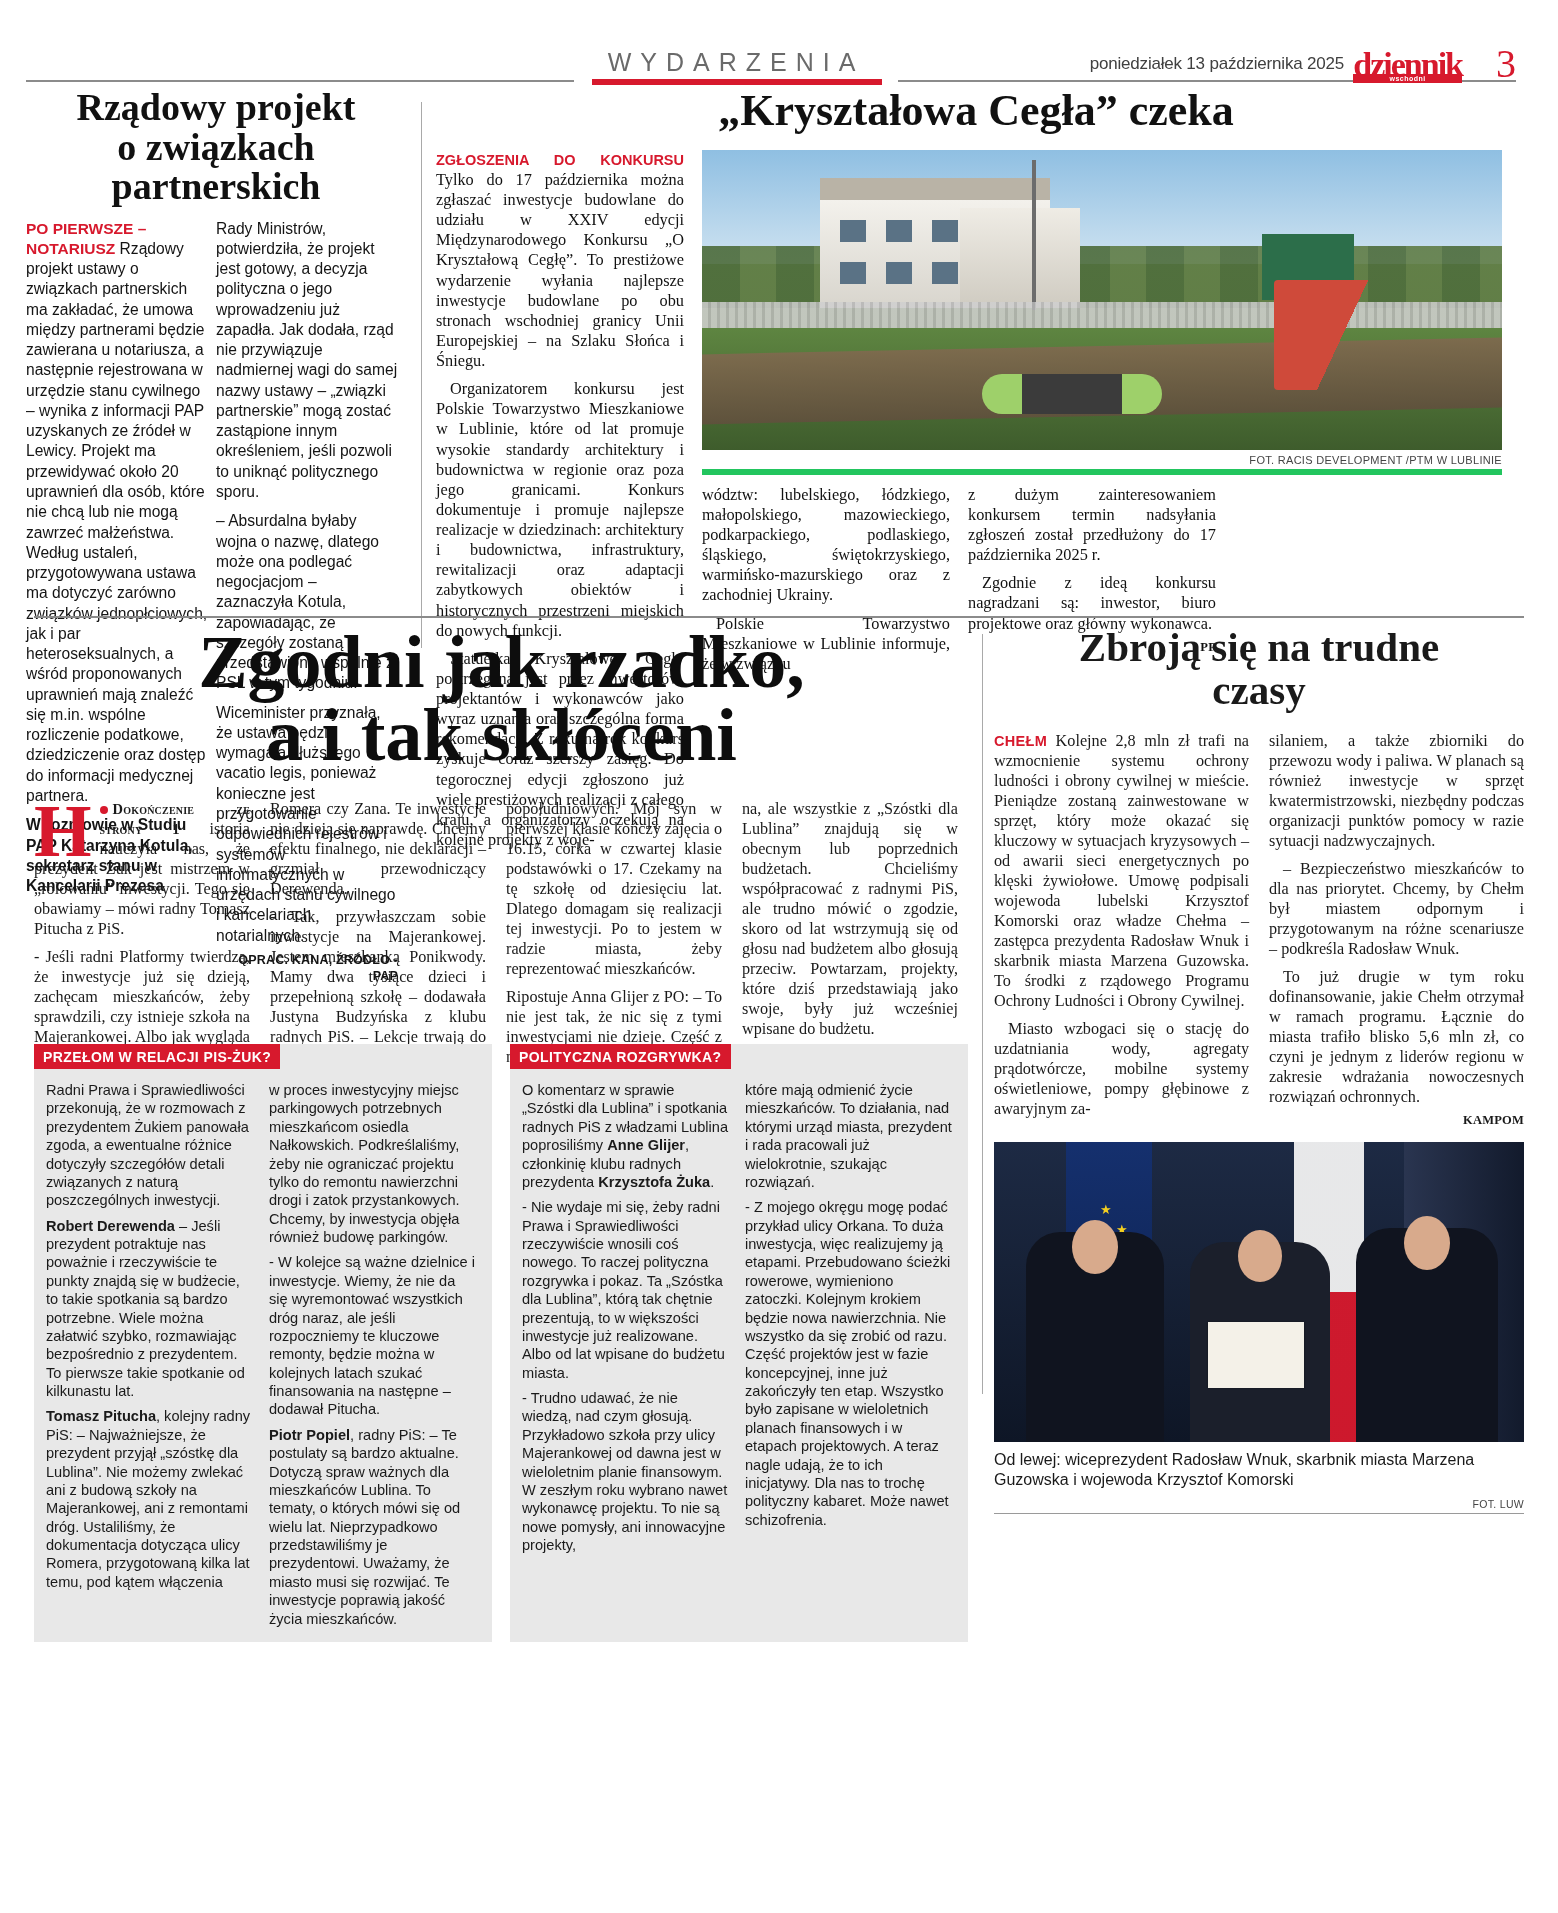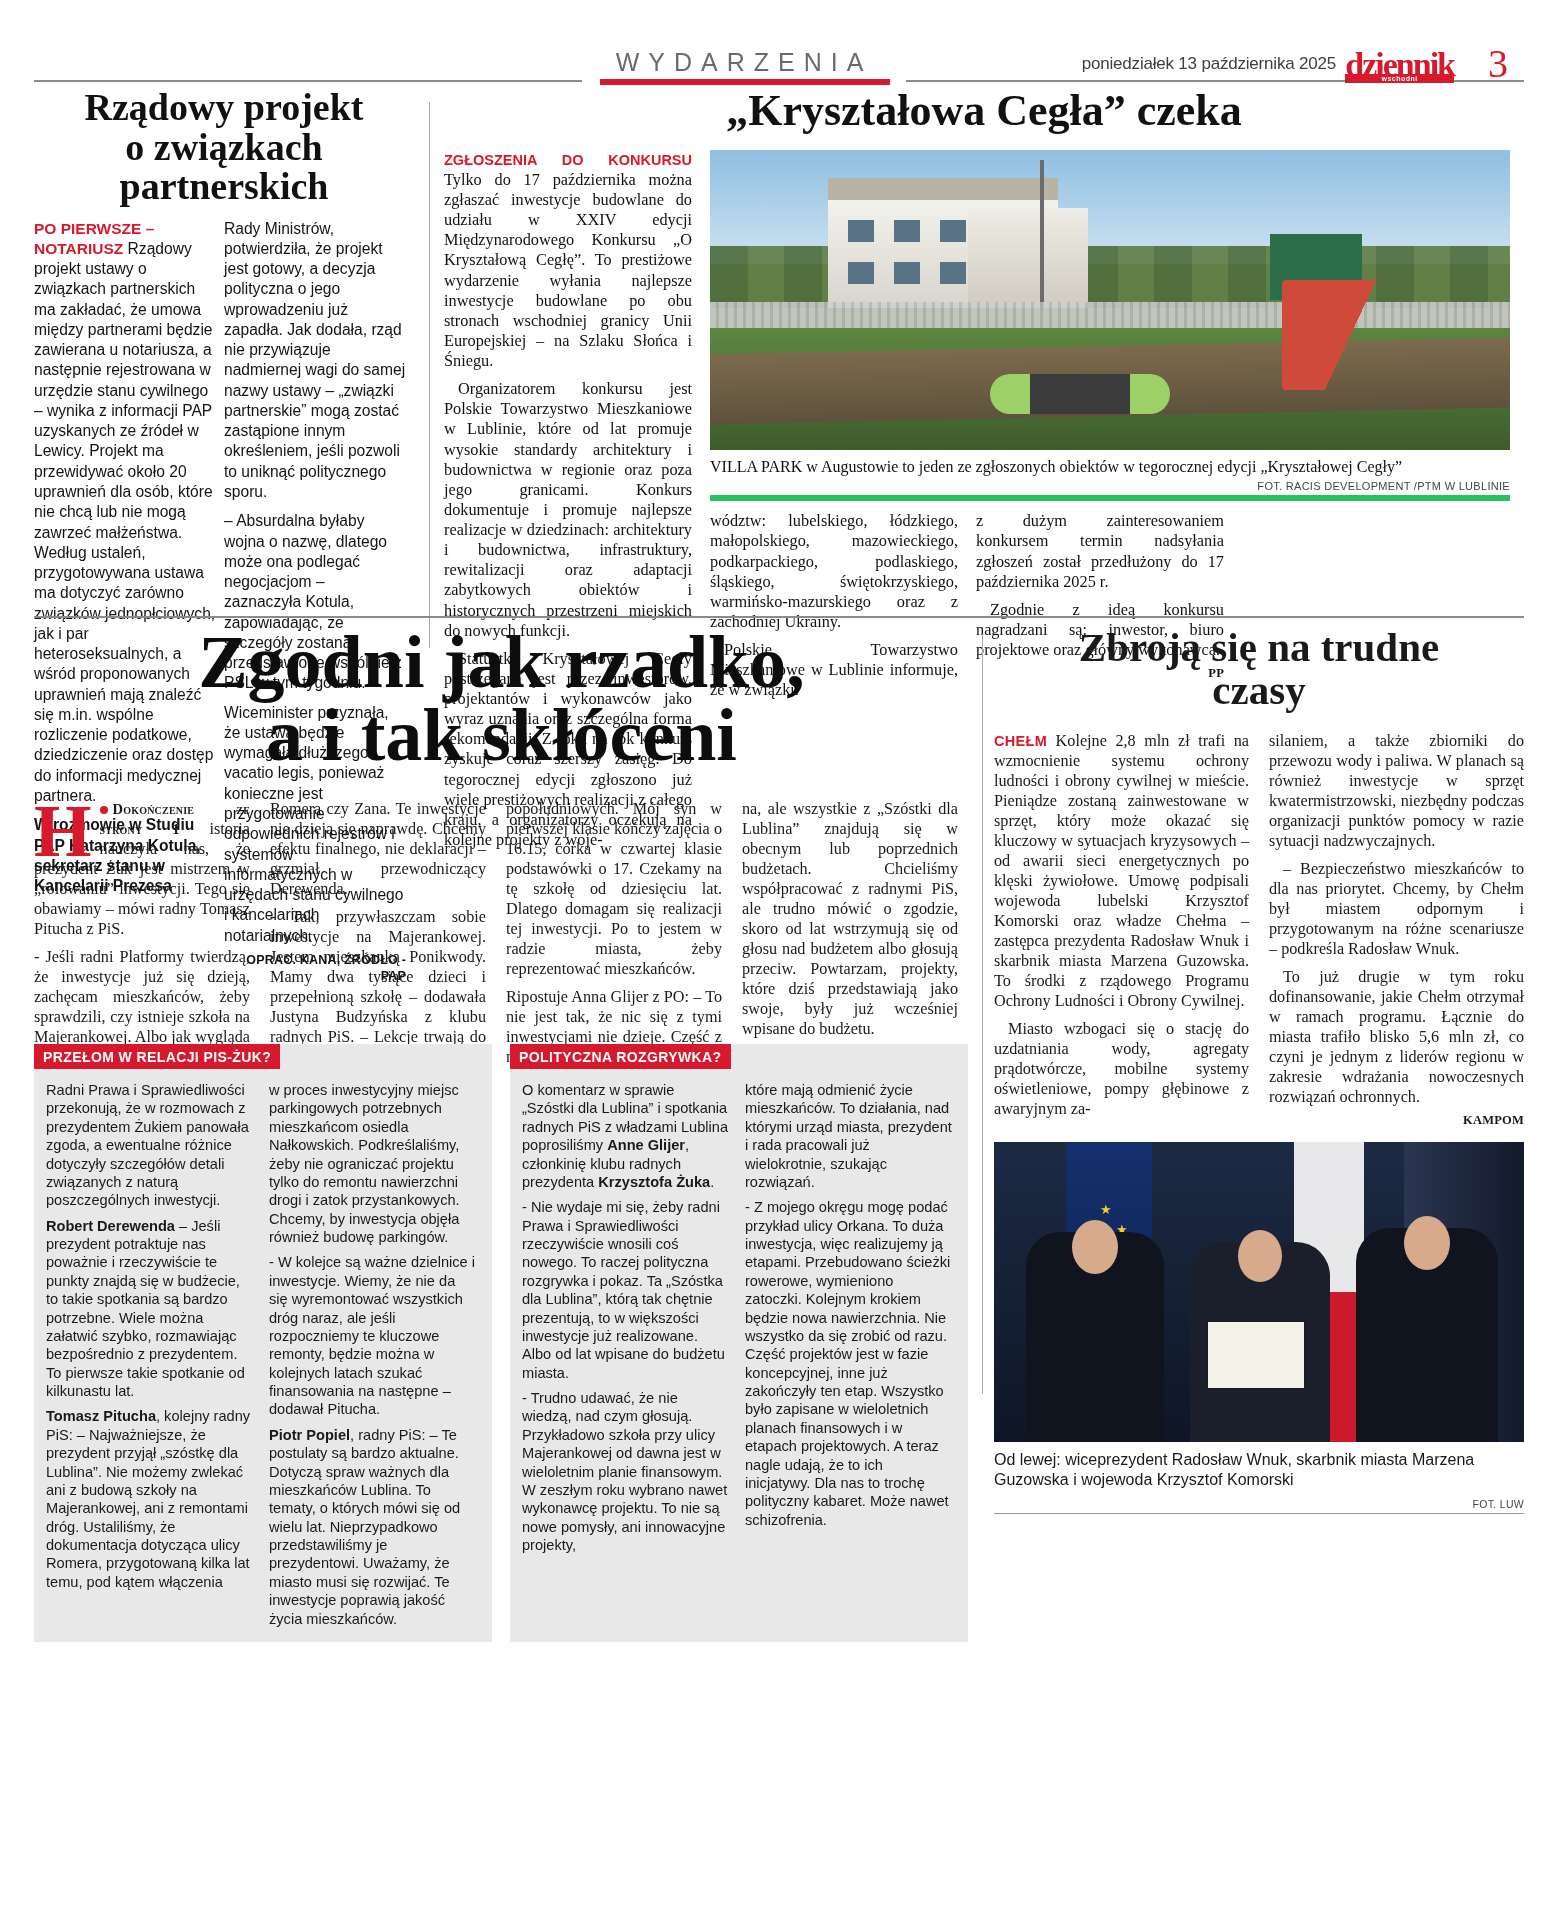--- a/index.html
+++ b/index.html
@@ -5,21 +5,21 @@
   * { box-sizing: border-box; }
   html, body { margin:0; padding:0; }
   body {
     width:1558px; height:1913px;
     background:#ffffff;
     font-family:"Liberation Sans", sans-serif;
     color:#1a1a1a;
     position:relative;
     overflow:hidden;
   }
-  .page { position:relative; width:1558px; height:1576px; padding:0 34px; }
+  .page { position:relative; width:1558px; height:1576px; padding:0 26px; }
 
   
   .masthead { position:relative; height:62px; padding-top:18px; }
   .mast-rule-left {
     position:absolute; left:0; top:80px; width:548px; height:2px; background:#8b8b8b;
   }
   .mast-rule-right {
     position:absolute; left:872px; top:80px; width:618px; height:2px; background:#8b8b8b;
   }
   .section-word {
@@ -311,21 +311,20 @@
             </div>
             <div class="bldg2"></div>
             <div class="pole"></div>
             <div class="fence"></div>
             <div class="lawn"></div>
             <div class="rubber"></div>
             <div class="tower"></div>
             <div class="slide"></div>
             <div class="spring"></div>
           </div>
-          <div class="caption">VILLA PARK w Augustowie to jeden ze zgłoszonych obiektów w tegorocznej edycji „Kryształowej Cegły”</div>
           <div class="photo-credit">FOT. RACIS DEVELOPMENT /PTM W LUBLINIE</div>
           <div class="row2">
             <div class="txtcol body-serif">
               <p>wództw: lubelskiego, łódzkiego, małopolskiego, mazowieckiego, podkarpackiego, podlaskiego, śląskiego, świętokrzyskiego, warmińsko-mazurskiego oraz z zachodniej Ukrainy.</p>
               <p style="margin-top:8px; text-indent:14px;">Polskie Towarzystwo Mieszkaniowe w Lublinie informuje, że w związku</p>
             </div>
             <div class="txtcol body-serif">
               <p>z dużym zainteresowaniem konkursem termin nadsyłania zgłoszeń został przedłużony do 17 października 2025 r.</p>
               <p style="margin-top:8px; text-indent:14px;">Zgodnie z ideą konkursu nagradzani są: inwestor, biuro projektowe oraz główny wykonawca.</p>
               <div class="credit">PP</div>

